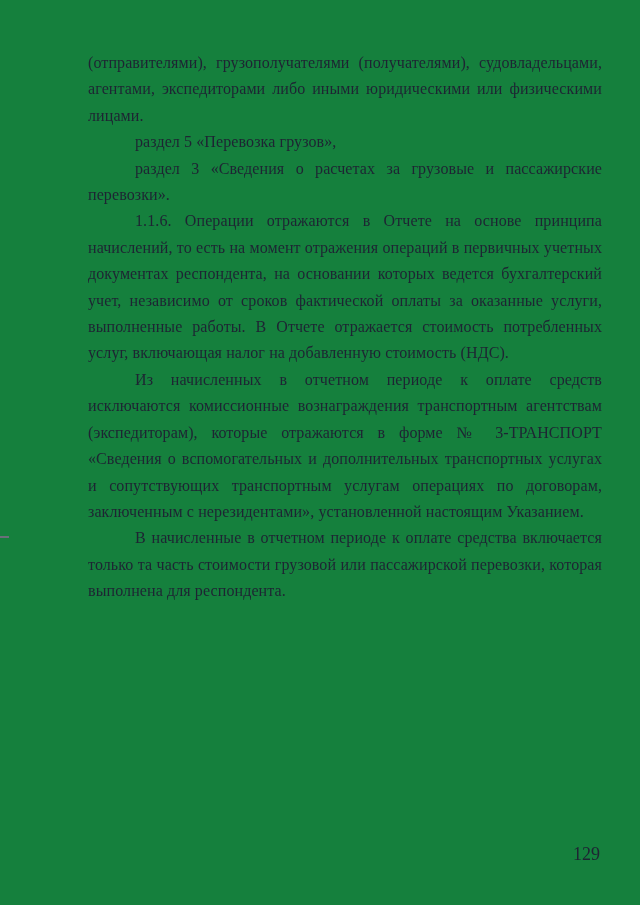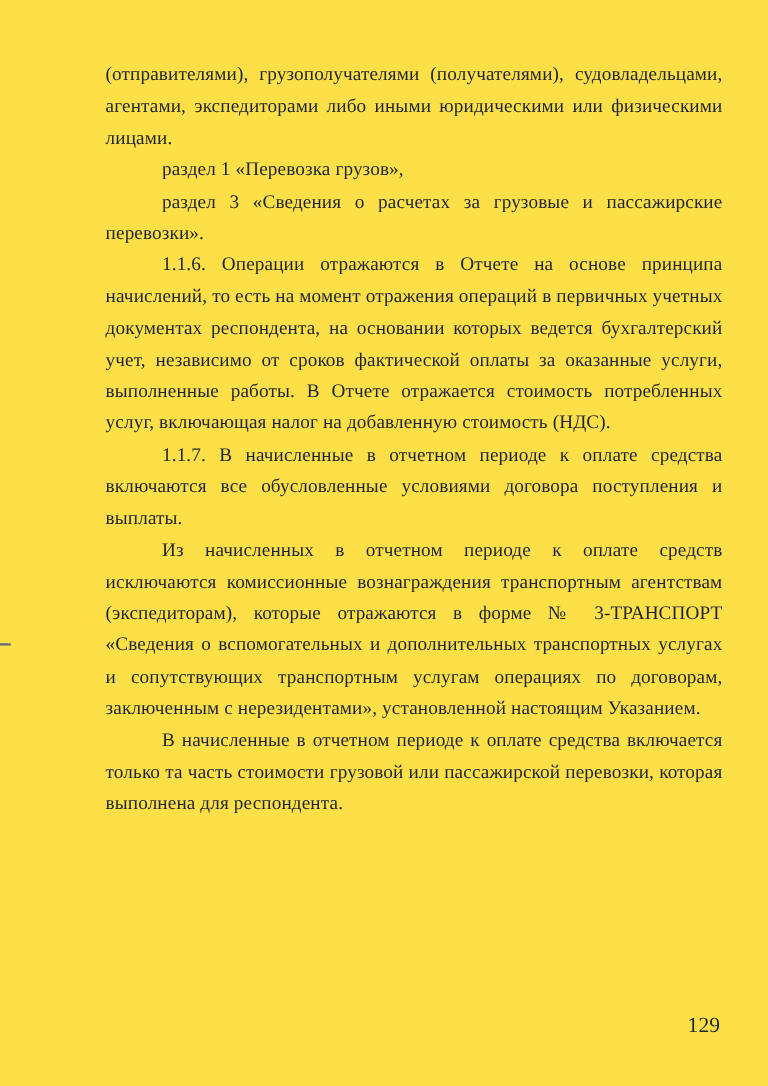--- a/index.html
+++ b/index.html
@@ -7,21 +7,21 @@
   body {
     width: 640px;
     height: 905px;
     background: #fbfbfb;
     font-family: "Liberation Serif", "DejaVu Serif", serif;
   }
   .page {
     position: relative;
     width: 640px;
     height: 905px;
-    background: #fde047;
+    background: #15803d;
     overflow: hidden;
   }
   .textblock {
     position: absolute;
     left: 88px;
     top: 50px;
     width: 514px;
     color: #1e2433;
     font-size: 16px;
     line-height: 26.4px;
@@ -52,23 +52,22 @@
 </style>
 </head>
 <body>
 
 <div class="page">
 
   <div class="scan-artifact"></div>
 
   <div class="textblock">
     <p>(отправителями), грузополучателями (получателями), судовладельцами, агентами, экспедиторами либо иными юридическими или физическими лицами.</p>
-    <p class="indent">раздел 1 «Перевозка грузов»,</p>
+    <p class="indent">раздел 5 «Перевозка грузов»,</p>
     <p class="indent">раздел 3 «Сведения о расчетах за грузовые и пассажирские перевозки».</p>
     <p class="indent">1.1.6. Операции отражаются в Отчете на основе принципа начислений, то есть на момент отражения операций в первичных учетных документах респондента, на основании которых ведется бухгалтерский учет, независимо от сроков фактической оплаты за оказанные услуги, выполненные работы. В Отчете отражается стоимость потребленных услуг, включающая налог на добавленную стоимость (НДС).</p>
-    <p class="indent">1.1.7. В начисленные в отчетном периоде к оплате средства включаются все обусловленные условиями договора поступления и выплаты.</p>
     <p class="indent">Из начисленных в отчетном периоде к оплате средств исключаются комиссионные вознаграждения транспортным агентствам (экспедиторам), которые отражаются в форме № 3-ТРАНСПОРТ «Сведения о вспомогательных и дополнительных транспортных услугах и сопутствующих транспортным услугам операциях по договорам, заключенным с нерезидентами», установленной настоящим Указанием.</p>
     <p class="indent">В начисленные в отчетном периоде к оплате средства включается только та часть стоимости грузовой или пассажирской перевозки, которая выполнена для респондента.</p>
   </div>
 
   <div class="page-number">129</div>
 
 </div>
 
 </body></html>

